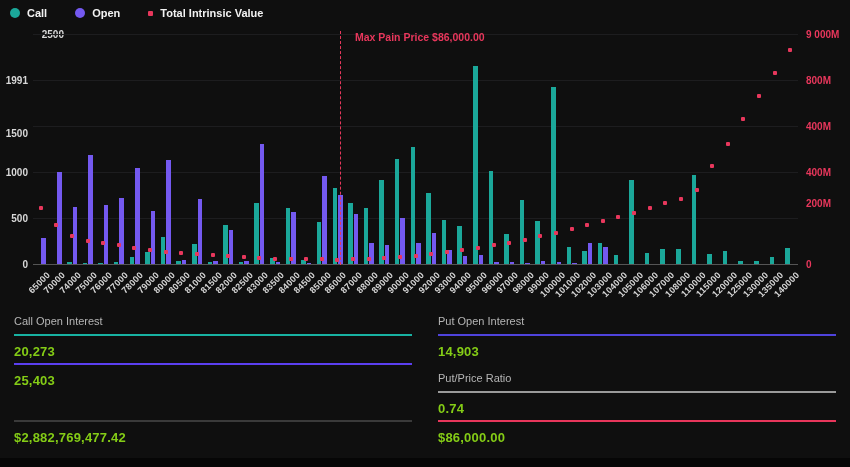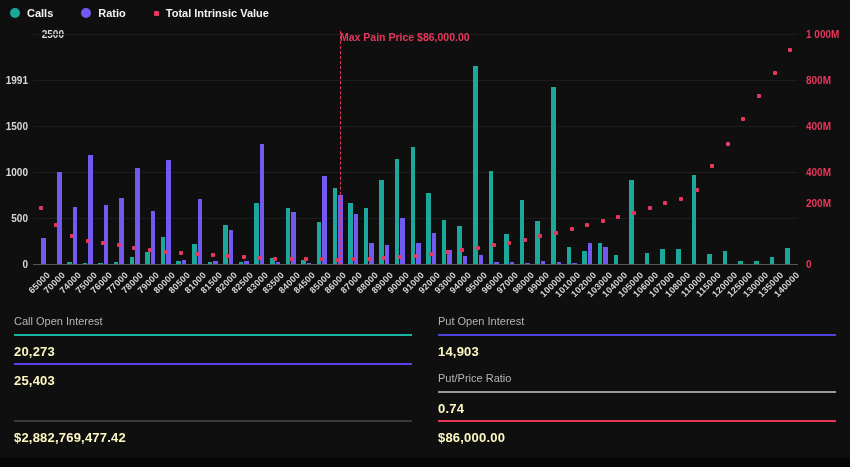--- a/index.html
+++ b/index.html
@@ -28,58 +28,58 @@
           font-size:9px;font-weight:700;color:#d6d6d6;white-space:nowrap;letter-spacing:0.2px;}
   #maxpain-line{position:absolute;top:-4px;bottom:0;width:0;border-left:1px dashed #e8375c;z-index:4;}
   #maxpain-label{position:absolute;top:31px;font-size:10.5px;font-weight:700;color:#e8375c;white-space:nowrap;z-index:5;}
 
   
   #stats{position:absolute;left:0;top:306px;width:850px;display:grid;
          grid-template-columns:1fr 1fr;column-gap:26px;padding:0 14px;box-sizing:border-box;}
   .stat-cell{height:57px;}
   .stat-label{font-size:11px;color:#b5b5b5;padding:9px 0 7px 0;}
   .stat-underline{height:2px;width:100%;background:#333;}
-  .stat-value{padding-top:8px;font-size:13px;font-weight:700;color:#fef9c3;letter-spacing:0.2px;}
+  .stat-value{padding-top:8px;font-size:13px;font-weight:700;color:#84cc16;letter-spacing:0.2px;}
   #footer-strip{position:absolute;left:0;top:458px;width:850px;height:9px;background:#060606;}
 </style>
 </head>
 <body>
 
 <div id="app">
 
   <div class="legend">
     <div class="legend-item">
       <span class="legend-dot" id="dot-calls" style="background: rgb(27, 168, 154);"></span>
-      <span class="legend-label">Calls</span>
+      <span class="legend-label">Call</span>
     </div>
     <div class="legend-item">
       <span class="legend-dot" id="dot-puts" style="background: rgb(116, 89, 240);"></span>
-      <span class="legend-label">Ratio</span>
+      <span class="legend-label">Open</span>
     </div>
     <div class="legend-item">
       <span class="legend-sq" id="dot-tiv" style="background: rgb(232, 55, 92);"></span>
       <span class="legend-label">Total Intrinsic Value</span>
     </div>
   </div>
 
   <div>
       <div class="ytick left" style="top: 259px;">0</div>
       <div class="ytick left" style="top: 213px;">500</div>
       <div class="ytick left" style="top: 167px;">1000</div>
-      <div class="ytick left" style="top: 121px;">1500</div>
+      <div class="ytick left" style="top: 128px;">1500</div>
       <div class="ytick left" style="top: 75px;">1991</div>
       <div class="ytick left" style="top: 29px; padding-left: 36px;">2500</div>
     </div>
   <div>
       <div class="ytick right" style="top: 259px;">0</div>
       <div class="ytick right" style="top: 198px;">200M</div>
       <div class="ytick right" style="top: 167px;">400M</div>
       <div class="ytick right" style="top: 121px;">400M</div>
       <div class="ytick right" style="top: 75px;">800M</div>
-      <div class="ytick right" style="top: 29px;">1 000M</div>
+      <div class="ytick right" style="top: 29px;">9 000M</div>
     </div>
 
   <div id="plot">
     <div class="baseline"></div>
     <div id="maxpain-line" style="left: 306.939px;"></div>
   <div class="gridline" style="bottom: 46px;"></div>
       <div class="gridline" style="bottom: 92px;"></div>
       <div class="gridline" style="bottom: 138px;"></div>
       <div class="gridline" style="bottom: 184px;"></div>
       <div class="gridline" style="bottom: 230px;"></div>
@@ -211,21 +211,21 @@
       <div class="bar" style="left: 705.457px; height: 2.76px; background: rgb(27, 168, 154);"></div>
       <div class="tiv-dot" style="left: 708.357px; bottom: 143.59px; background: rgb(232, 55, 92);"></div>
       <div class="bar" style="left: 721.069px; height: 3.22px; background: rgb(27, 168, 154);"></div>
       <div class="tiv-dot" style="left: 723.969px; bottom: 166.82px; background: rgb(232, 55, 92);"></div>
       <div class="bar" style="left: 736.682px; height: 7.36px; background: rgb(27, 168, 154);"></div>
       <div class="tiv-dot" style="left: 739.582px; bottom: 190.28px; background: rgb(232, 55, 92);"></div>
       <div class="bar" style="left: 752.294px; height: 16.1px; background: rgb(27, 168, 154);"></div>
       <div class="tiv-dot" style="left: 755.194px; bottom: 212.82px; background: rgb(232, 55, 92);"></div>
     </div>
 
-  <div id="maxpain-label" style="left: 340px;">Max Pain Price $86,000.00</div>
+  <div id="maxpain-label" style="left: 355px;">Max Pain Price $86,000.00</div>
 
   <div id="xaxis">
       <div class="xlabel-anchor" style="left: 11.8061px;">
         <span class="xlabel">65000</span>
       </div>
       <div class="xlabel-anchor" style="left: 27.4184px;">
         <span class="xlabel">70000</span>
       </div>
       <div class="xlabel-anchor" style="left: 43.0306px;">
         <span class="xlabel">74000</span>

